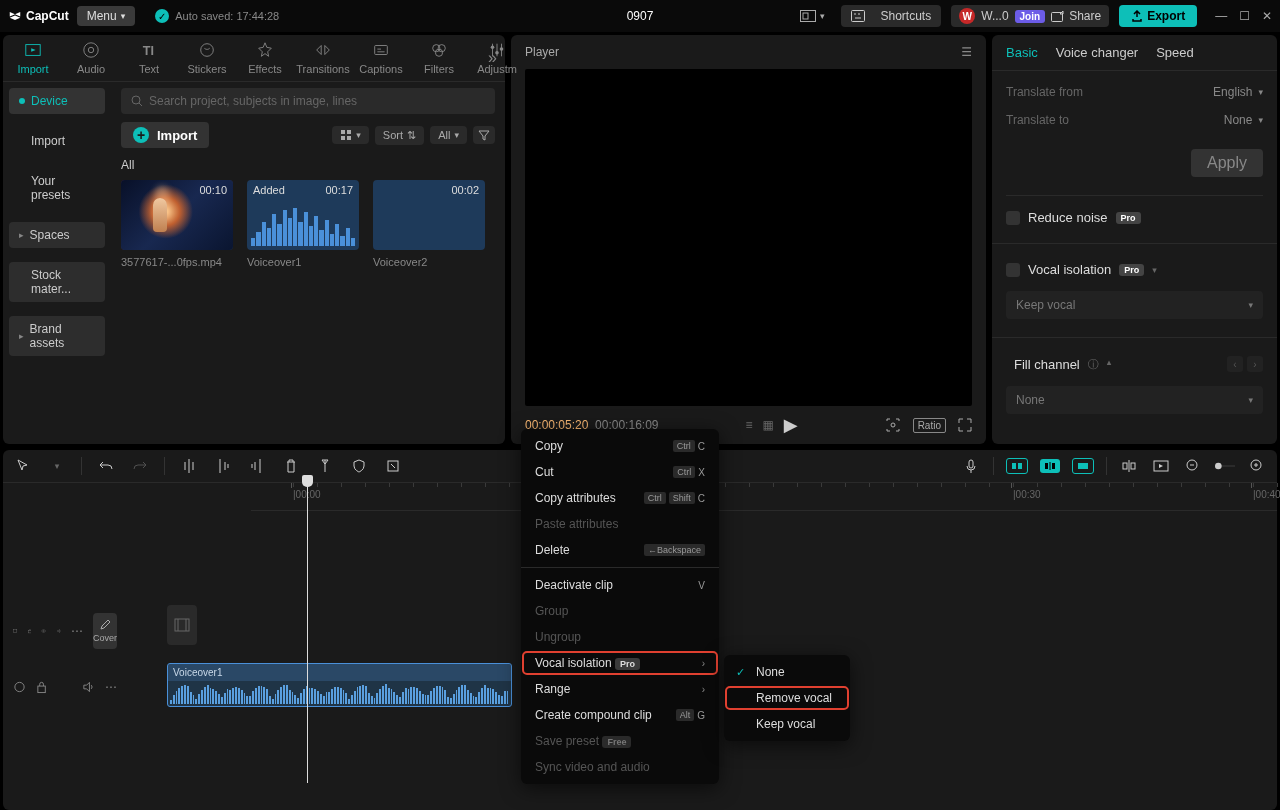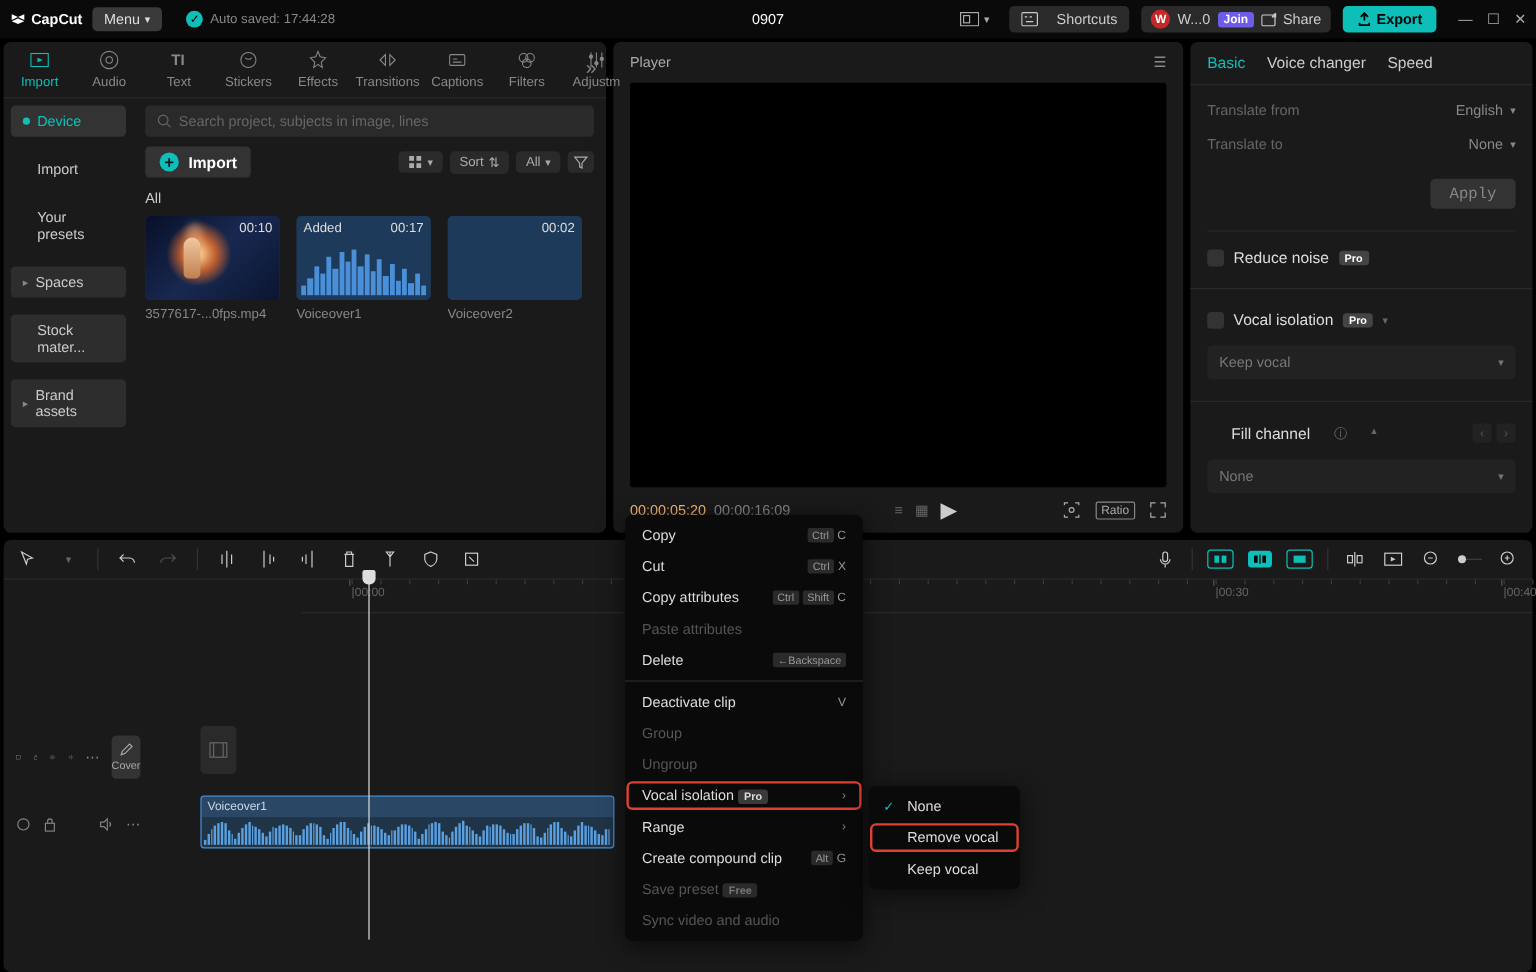--- a/index.html
+++ b/index.html
@@ -80,28 +80,28 @@
 
 
 .inspector { width: 285px; display: flex; flex-direction: column; }
 .insp-tabs { display: flex; gap: 18px; padding: 10px 14px; border-bottom: 1px solid #2a2a2a; font-size: 13px; }
 .insp-tab { color: #ccc; cursor: pointer; }
 .insp-tab.active { color: #0dbfb8; }
 .insp-body { padding: 14px; display: flex; flex-direction: column; gap: 14px; }
 .insp-row { display: flex; align-items: center; justify-content: space-between; font-size: 12px; color: #666; }
 .insp-row .val { color: #888; display: flex; align-items: center; gap: 6px; }
 .apply-row { display: flex; justify-content: flex-end; padding-top: 8px; border-bottom: 1px solid #2a2a2a; padding-bottom: 18px; }
-.apply-btn { background: #333; color: #888; padding: 5px 16px; border-radius: 4px; font-size: 13px; font-family: Liberation Mono, monospace; }
+.apply-btn { background: #333; color: #888; padding: 5px 16px; border-radius: 4px; font-size: 16px; }
 .toggle-row { display: flex; align-items: center; gap: 8px; font-size: 13px; color: #ddd; }
 .toggle-row .cb { width: 14px; height: 14px; background: #333; border-radius: 3px; }
 .pro-badge-sm { background: #444; color: #fff; font-size: 9px; padding: 1px 5px; border-radius: 3px; font-weight: 700; }
 .sel-row { background: #222; border-radius: 4px; padding: 7px 10px; color: #777; font-size: 12px; display: flex; justify-content: space-between; align-items: center; }
 .section-divider { border-top: 1px solid #2a2a2a; margin: 4px -14px; }
 .fill-row { display: flex; align-items: center; justify-content: space-between; font-size: 13px; color: #ddd; }
-.fill-left { display: flex; align-items: flex-start; gap: 20px; }
+.fill-left { display: flex; align-items: flex-start; gap: 8px; }
 .fill-nav { display: flex; gap: 4px; color: #555; }
 .fill-nav span { width: 16px; height: 16px; background: #222; border-radius: 3px; display: flex; align-items: center; justify-content: center; font-size: 10px; }
 
 
 .timeline { height: 360px; display: flex; flex-direction: column; margin: 3px; background: #1a1a1a; border-radius: 6px; }
 .tl-tools { display: flex; align-items: center; padding: 6px 10px; gap: 14px; color: #aaa; border-bottom: 1px solid #2a2a2a; }
 .tl-tool { width: 20px; height: 20px; display: flex; align-items: center; justify-content: center; cursor: pointer; }
 .tl-tools-right { margin-left: auto; display: flex; gap: 12px; align-items: center; }
 .cyan-pill { background: #0dbfb8; color: #000; padding: 2px 4px; border-radius: 3px; font-size: 10px; }
 .cyan-pill.outline { background: transparent; border: 1px solid #0dbfb8; }

